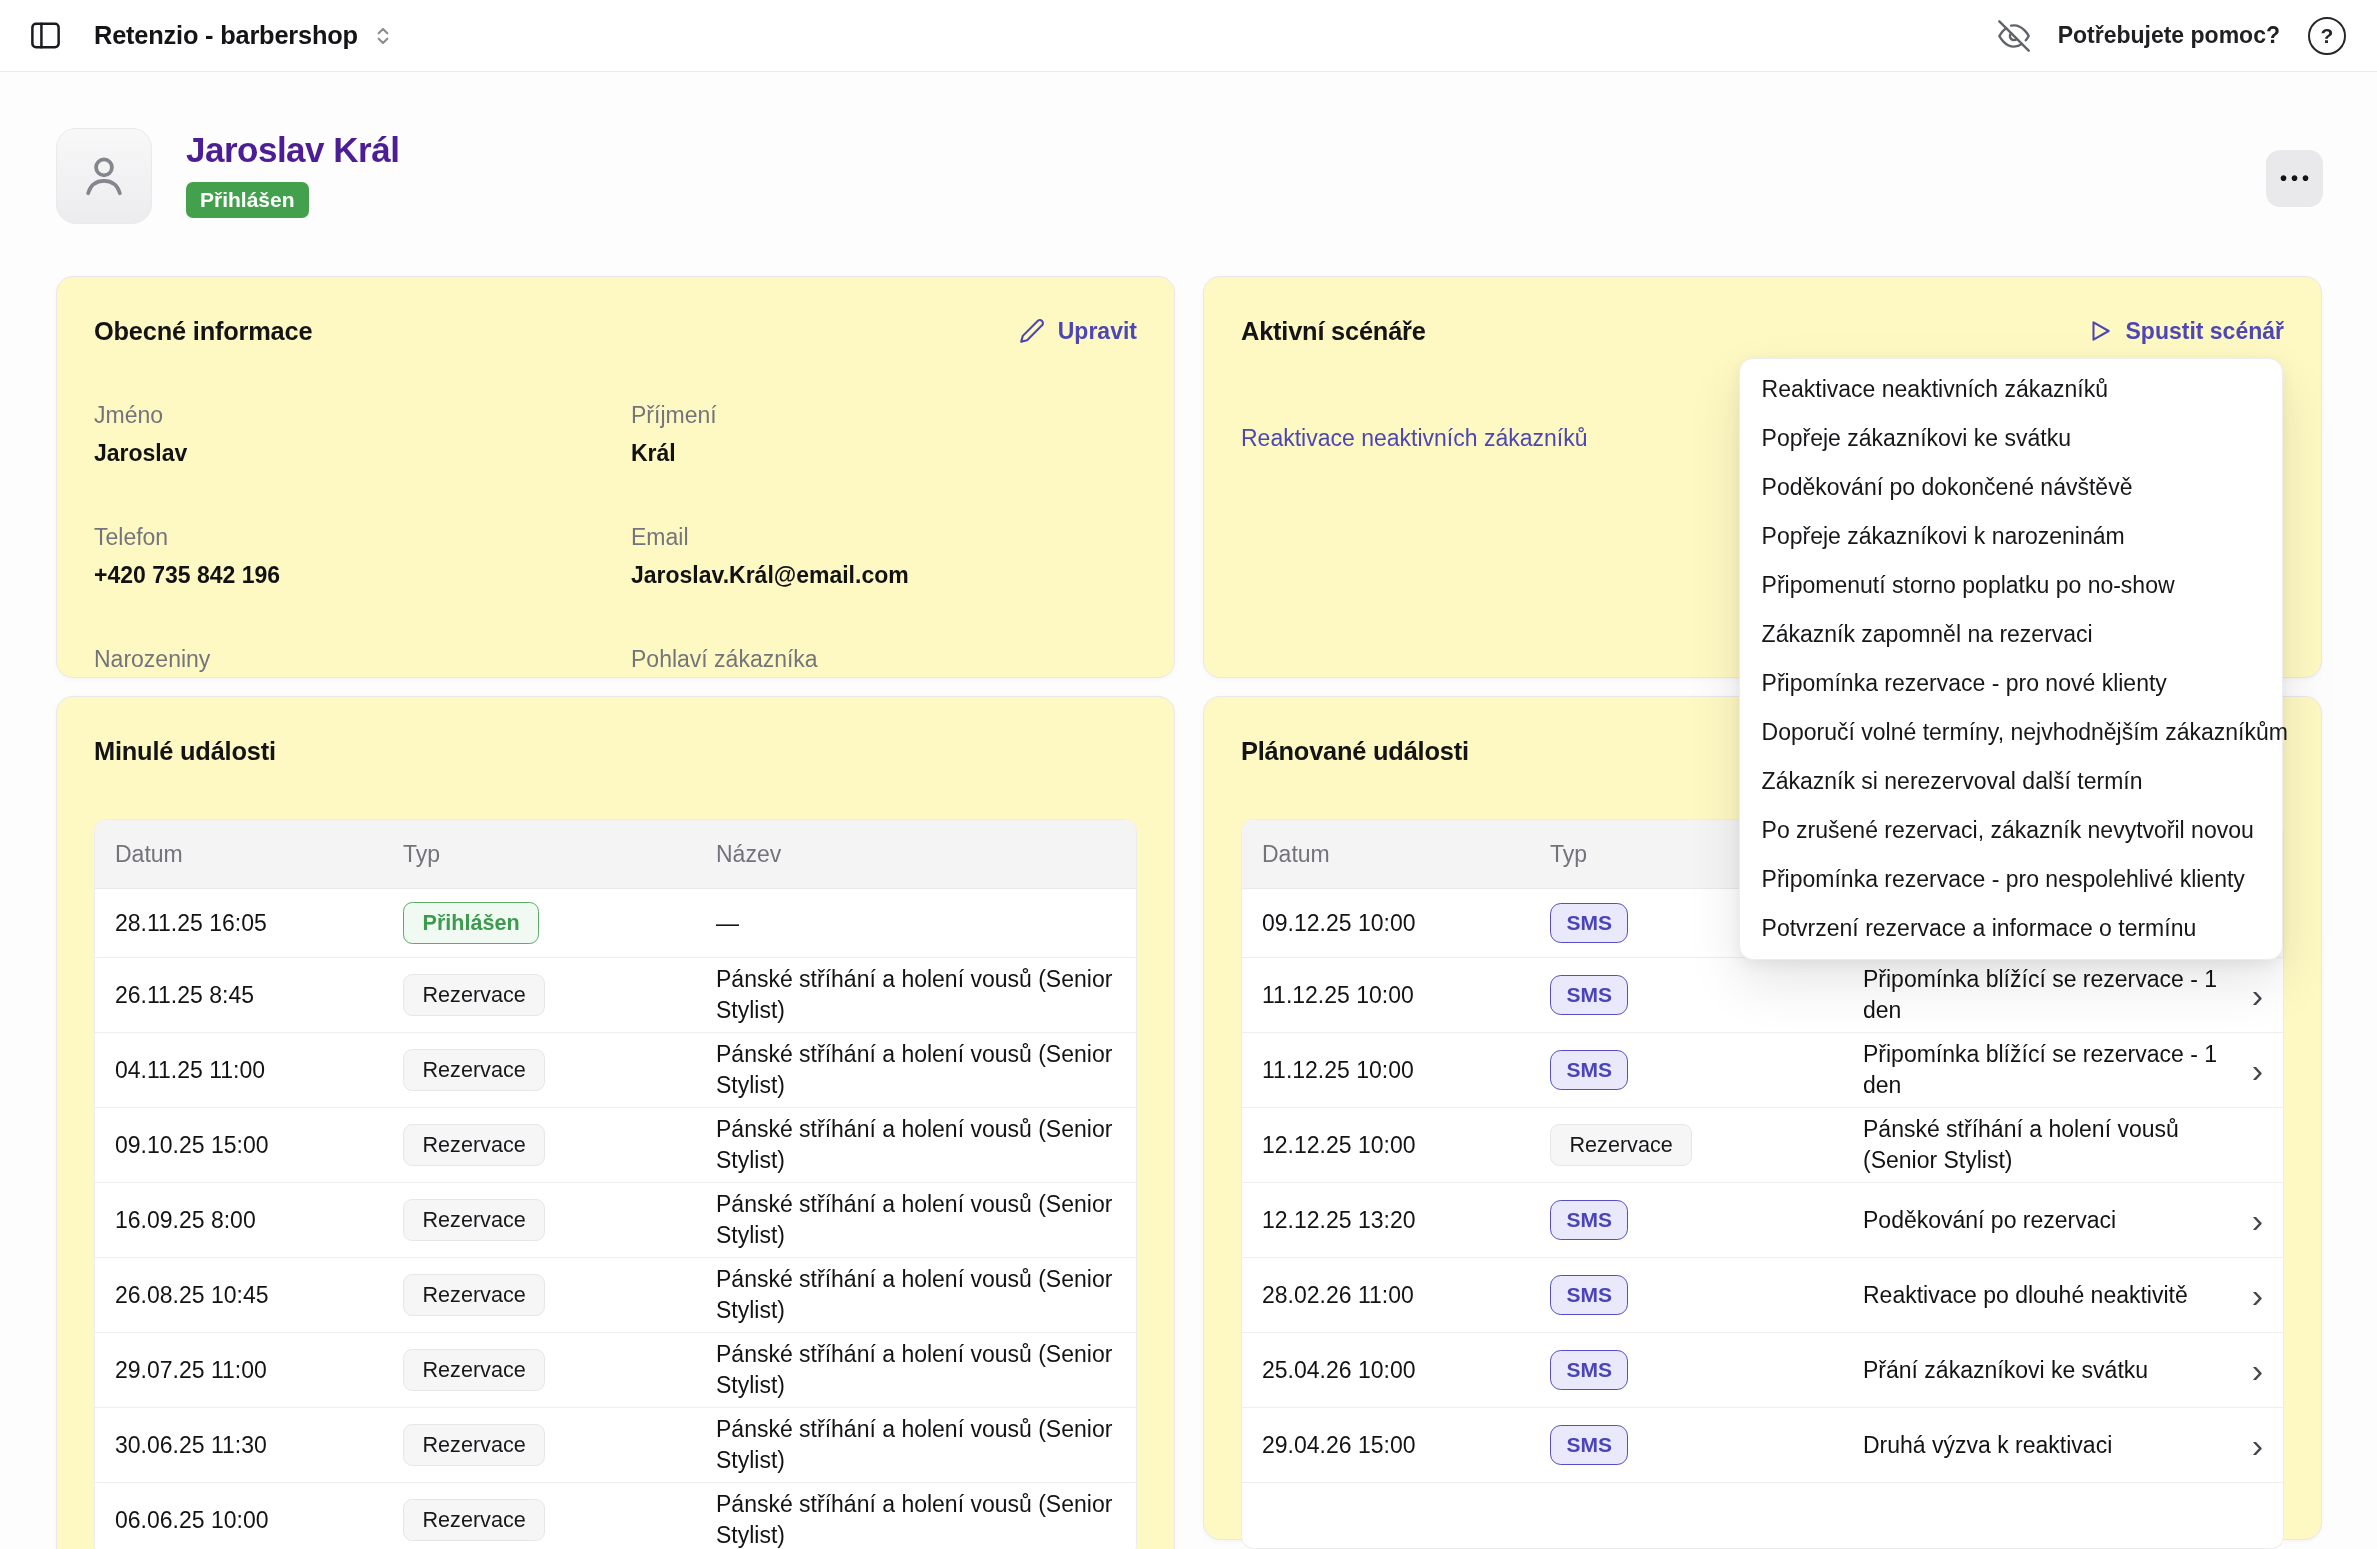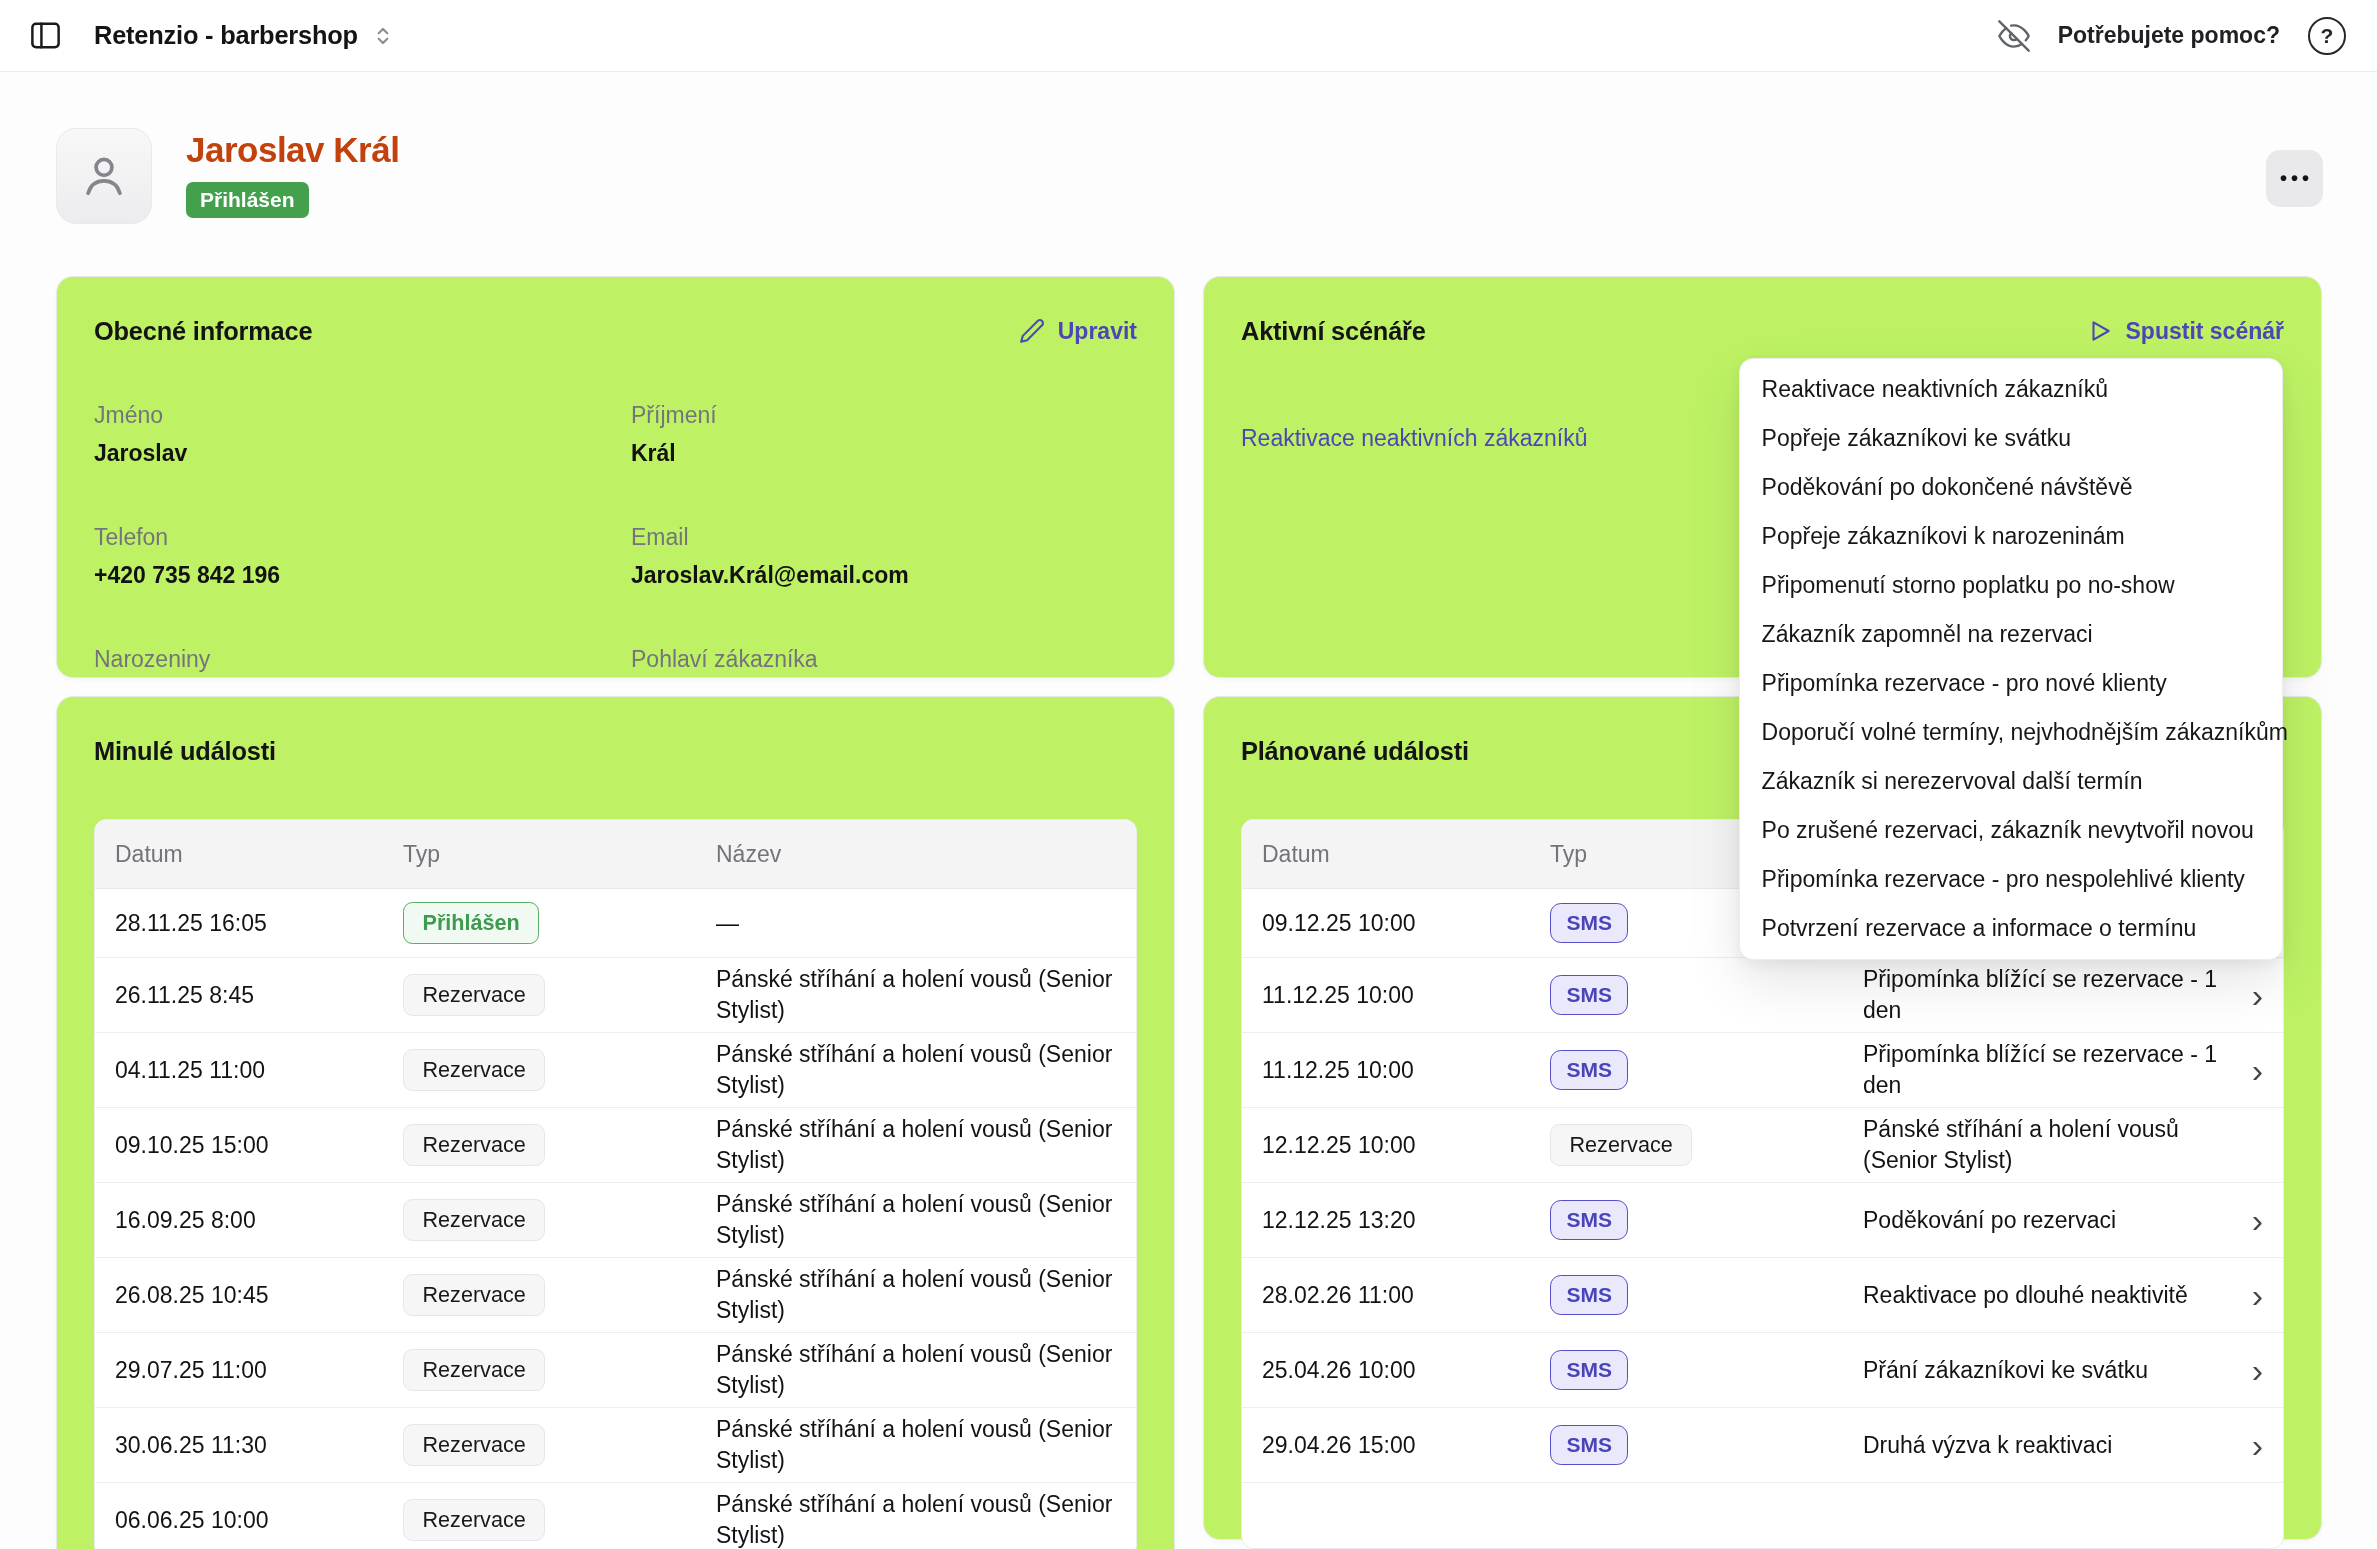--- a/index.html
+++ b/index.html
@@ -26,34 +26,34 @@
     display:flex;align-items:center;justify-content:center;font-size:21px;font-weight:700;color:#27272b;}
 
   
   .profile{position:absolute;top:128px;left:56px;right:54px;display:flex;align-items:flex-start;}
   .avatar{
     width:96px;height:96px;border-radius:20px;border:1.5px solid #e9e9ec;box-sizing:border-box;
     background:linear-gradient(180deg,#f8f8f9 0%,#ececee 100%);
     display:flex;align-items:center;justify-content:center;
   }
   .p-info{margin-left:34px;}
-  .p-name{font-size:35px;font-weight:700;letter-spacing:-0.5px;color:#c2410c;margin-top:1.5px;}
+  .p-name{font-size:35px;font-weight:700;letter-spacing:-0.5px;color:#4c1d95;margin-top:1.5px;}
   .p-badge{
     display:inline-block;margin-top:12.3px;background:#43a04d;color:#ffffff;
     font-size:21px;font-weight:700;padding:6.2px 14px;border-radius:7px;
   }
   .more-btn{
     position:absolute;right:0;top:21.6px;width:57px;height:57px;border-radius:14px;background:#e9e9eb;
     display:flex;align-items:center;justify-content:center;cursor:pointer;
     font-size:20px;font-weight:700;letter-spacing:3.9px;color:#131316;padding-left:3.9px;box-sizing:border-box;
   }
 
   
   .card{
-    position:absolute;background:#bef264;border:1.5px solid #e8e8eb;border-radius:17px;
+    position:absolute;background:#fef9c3;border:1.5px solid #e8e8eb;border-radius:17px;
     box-shadow:0 1.5px 4.6px rgba(0,0,0,0.03);box-sizing:border-box;padding:34px 37px;
   }
   .card-general {left:56px;  top:276px;width:1119px;height:402px;}
   .card-scen    {left:1203px;top:276px;width:1119px;height:402px;}
   .card-past    {left:56px;  top:696px;width:1119px;height:917px;}
   .card-planned {left:1203px;top:696px;width:1119px;height:844px;}
   .card-head{display:flex;align-items:center;justify-content:space-between;height:40px;}
   .card-title{font-size:25.4px;font-weight:700;letter-spacing:-0.2px;color:#141417;}
   .link-btn{display:flex;align-items:center;gap:12.3px;color:#4c46b6;font-size:23px;font-weight:600;cursor:pointer;}
 

